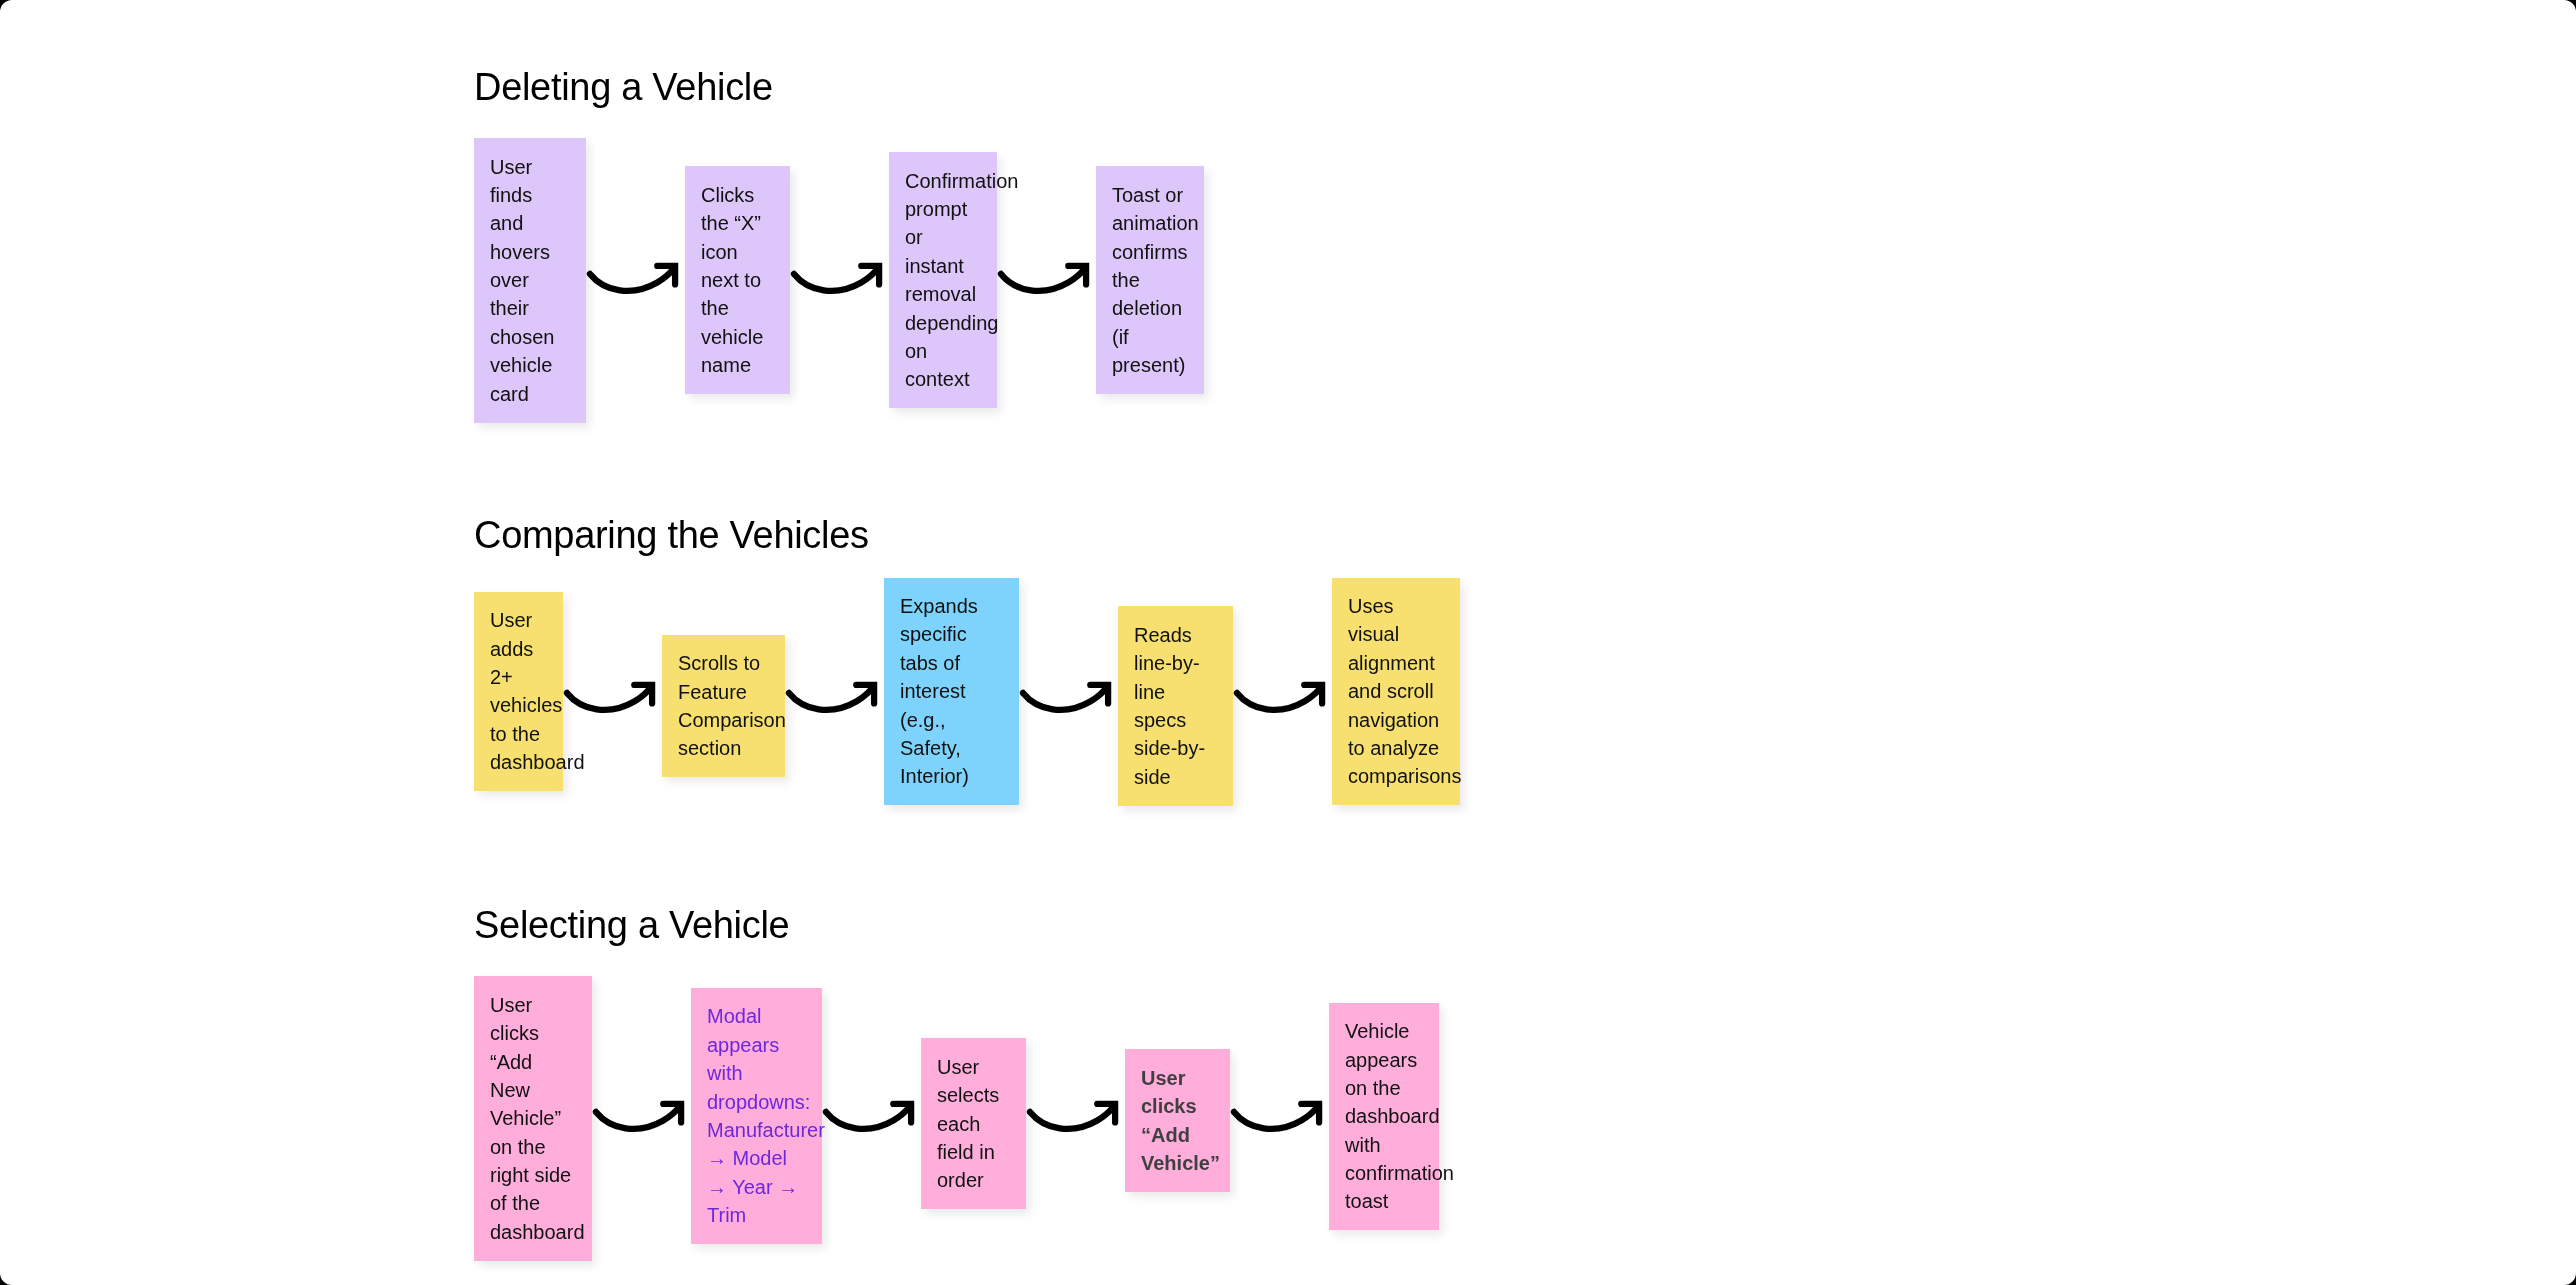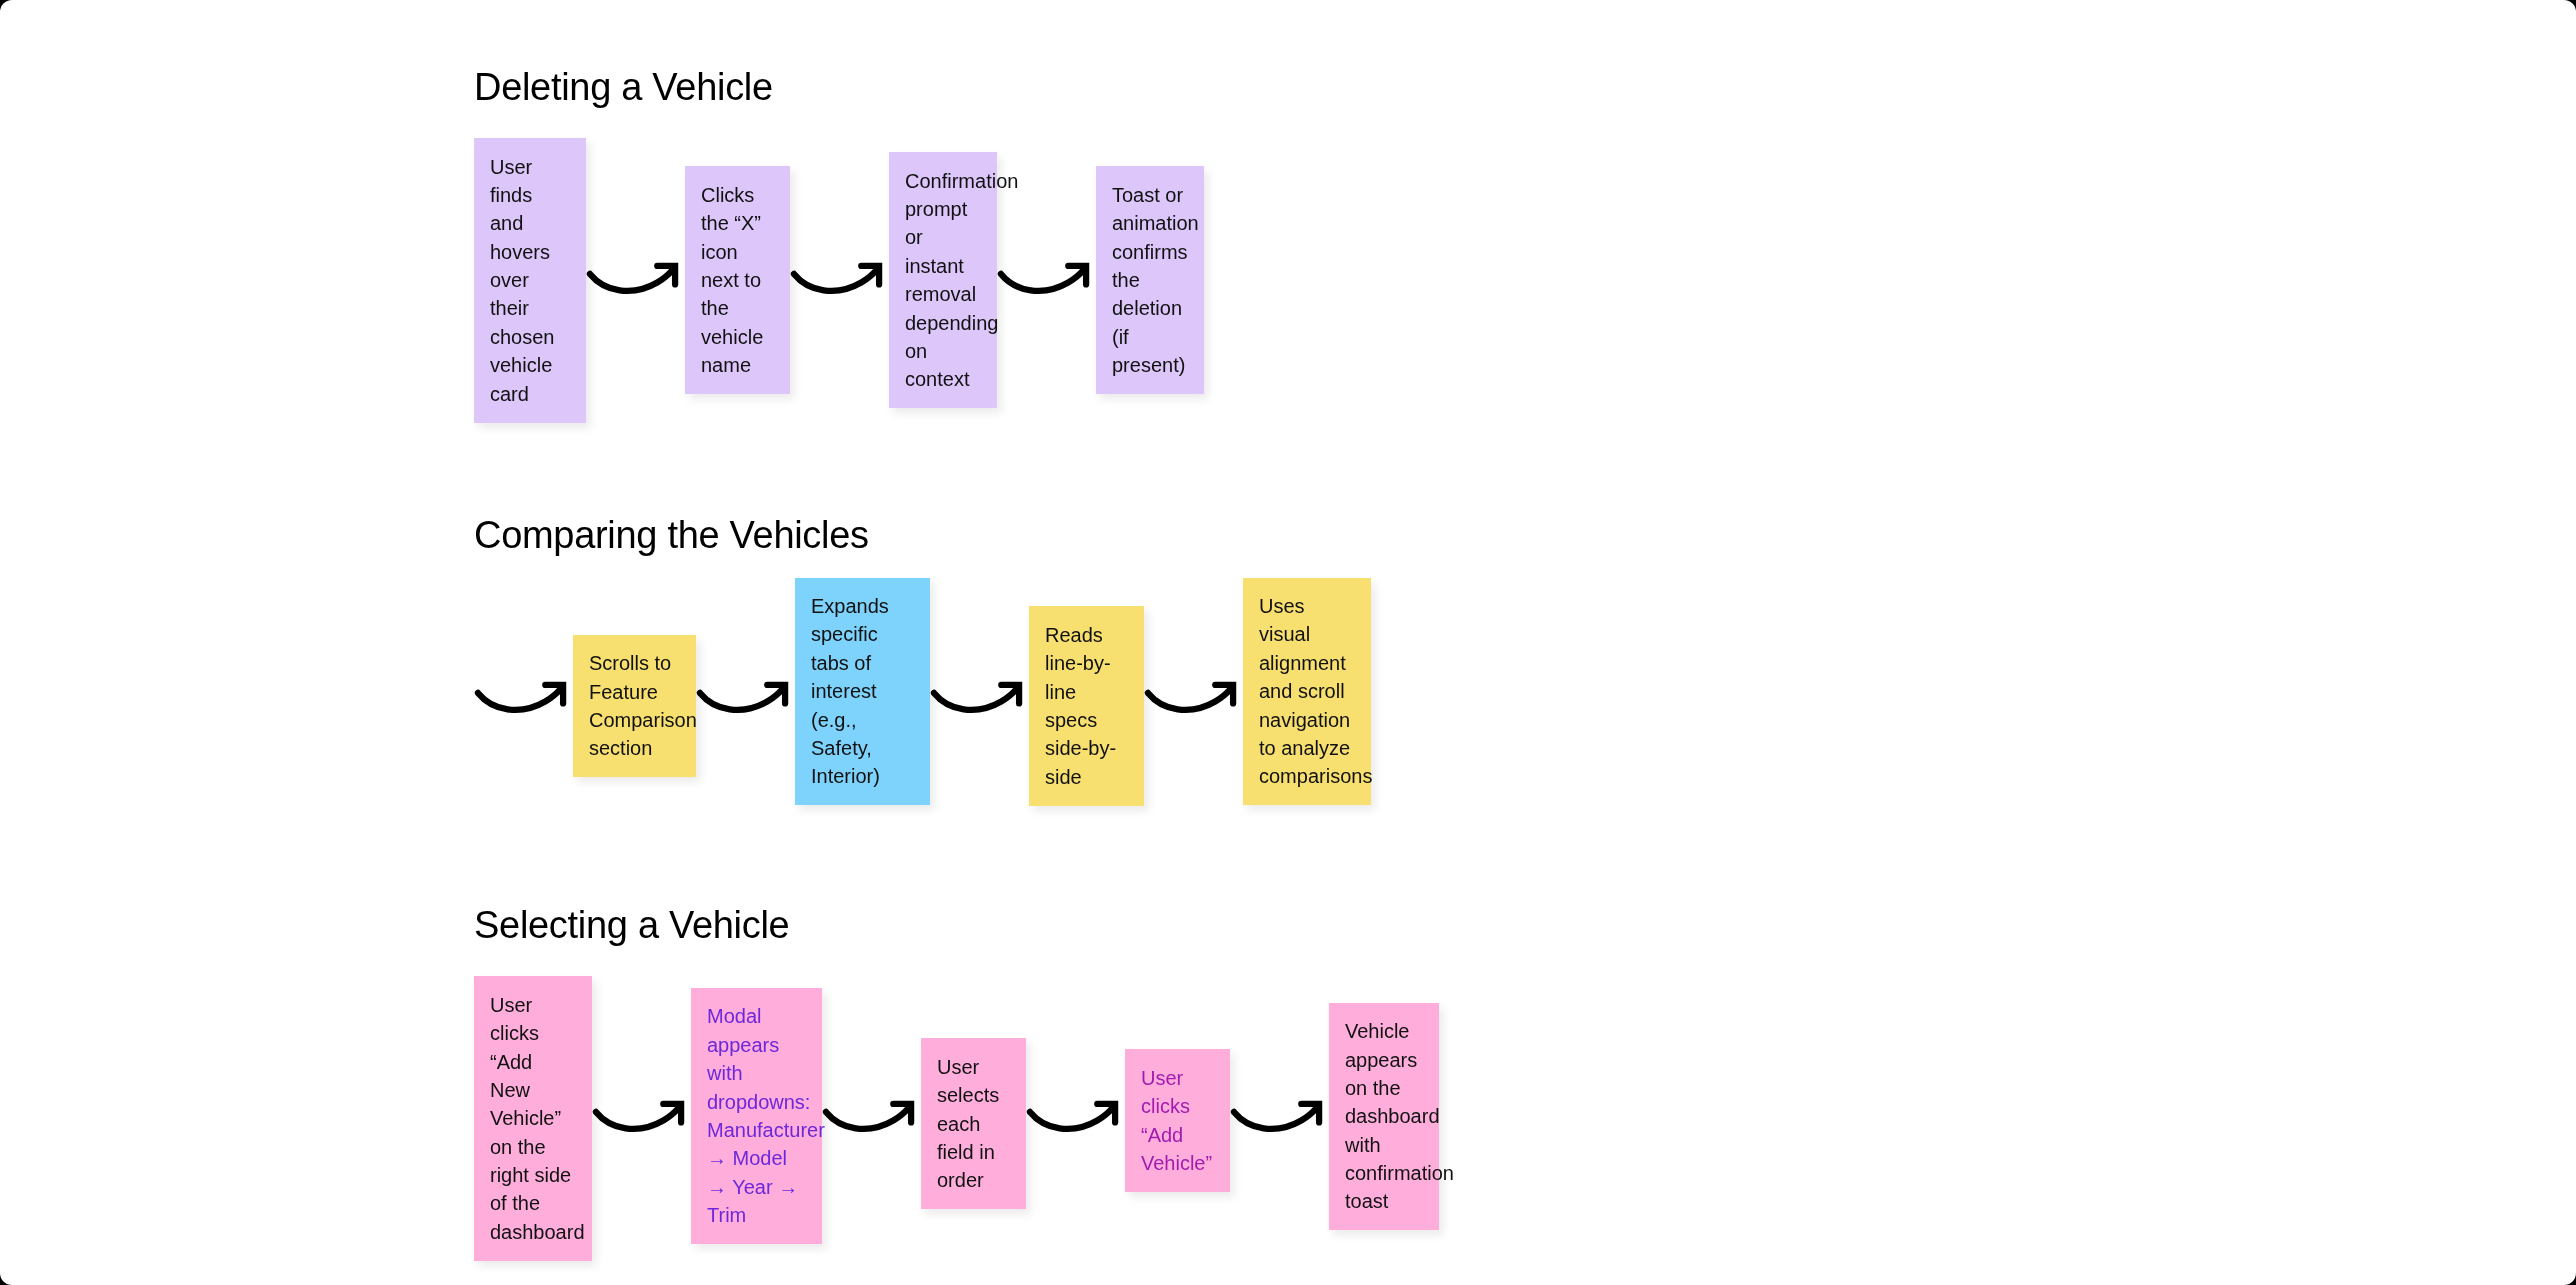--- a/index.html
+++ b/index.html
@@ -96,20 +96,23 @@
 </svg>
           </div>
           <div class="card" style="background: rgb(220, 198, 250); width: 108px; min-height: 95px; position: relative; top: 0px;">
             <div style="color: rgb(17, 17, 17);">Toast or animation confirms the deletion (if present)</div>
           </div>
         </div>
       </div>
       <div class="section" style="margin-bottom: 91px;">
         <div class="section-title">Comparing the Vehicles</div>
         <div class="flow" style="margin-top: 29px;">
+          <div class="card" style="background: rgb(247, 224, 111); width: 89px; min-height: 97px; position: relative; top: -8px;">
+            <div style="color: rgb(17, 17, 17);">User adds 2+ vehicles to the dashboard</div>
+          </div>
           <div class="arrow">
 <svg viewBox="0 0 150 86" xmlns="http://www.w3.org/2000/svg" aria-hidden="true">
   <path d="M6 33 C 28 60, 70 68, 108 46 C 118 40, 126 33, 131 27" fill="none" stroke="#000000" stroke-width="9.5" stroke-linecap="round"></path>
   <path d="M108 21 L 135 21 L 135 49" fill="none" stroke="#000000" stroke-width="9.5" stroke-linecap="round" stroke-linejoin="miter"></path>
 </svg>
           </div>
           <div class="card" style="background: rgb(247, 224, 111); width: 123px; min-height: 72px; position: relative; top: 6.6px;">
             <div style="color: rgb(17, 17, 17);">Scrolls to Feature Comparison section</div>
           </div>
           <div class="arrow">
@@ -165,21 +168,21 @@
           <div class="card" style="background: rgb(255, 174, 220); width: 105px; min-height: 72px; position: relative; top: 5.3px;">
             <div style="color: rgb(17, 17, 17);">User selects each field in order</div>
           </div>
           <div class="arrow">
 <svg viewBox="0 0 150 86" xmlns="http://www.w3.org/2000/svg" aria-hidden="true">
   <path d="M6 33 C 28 60, 70 68, 108 46 C 118 40, 126 33, 131 27" fill="none" stroke="#000000" stroke-width="9.5" stroke-linecap="round"></path>
   <path d="M108 21 L 135 21 L 135 49" fill="none" stroke="#000000" stroke-width="9.5" stroke-linecap="round" stroke-linejoin="miter"></path>
 </svg>
           </div>
           <div class="card" style="background: rgb(255, 174, 220); width: 105px; min-height: 72px; position: relative; top: 2px;">
-            <div style="color: #a21caf;">User clicks “Add Vehicle”</div>
+            <div style="color: #404040; font-weight: bold;">User clicks “Add Vehicle”</div>
           </div>
           <div class="arrow">
 <svg viewBox="0 0 150 86" xmlns="http://www.w3.org/2000/svg" aria-hidden="true">
   <path d="M6 33 C 28 60, 70 68, 108 46 C 118 40, 126 33, 131 27" fill="none" stroke="#000000" stroke-width="9.5" stroke-linecap="round"></path>
   <path d="M108 21 L 135 21 L 135 49" fill="none" stroke="#000000" stroke-width="9.5" stroke-linecap="round" stroke-linejoin="miter"></path>
 </svg>
           </div>
           <div class="card" style="background: rgb(255, 174, 220); width: 110px; min-height: 97px; position: relative; top: -2px;">
             <div style="color: rgb(17, 17, 17);">Vehicle appears on the dashboard with confirmation toast</div>
           </div>

